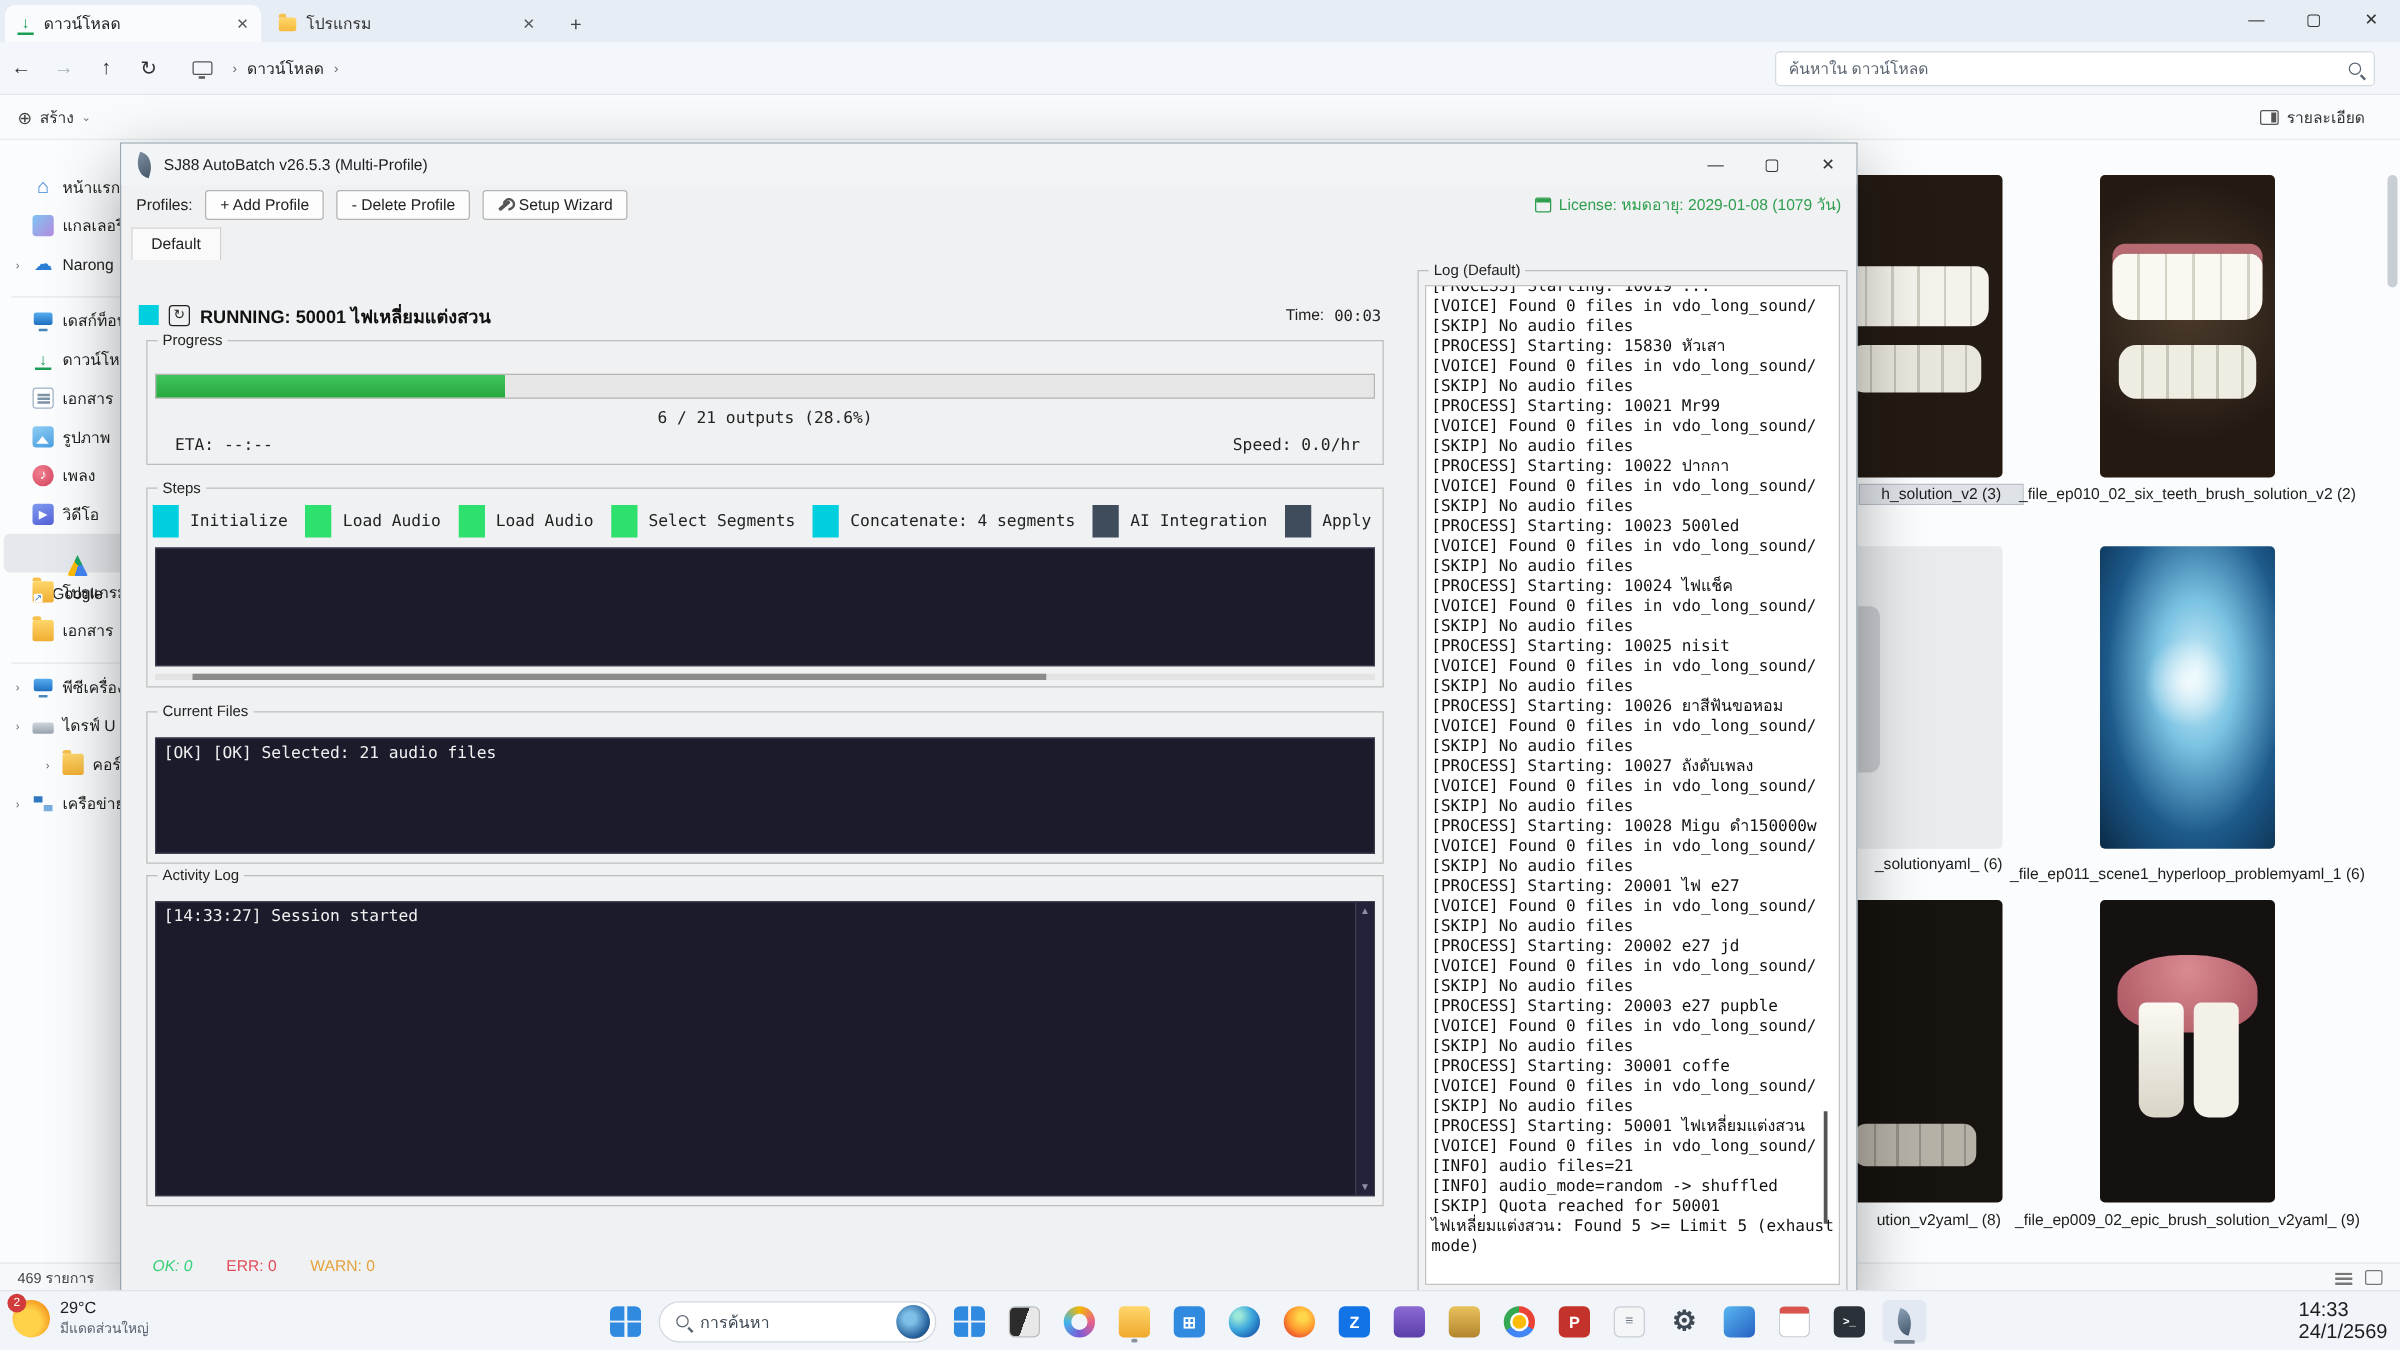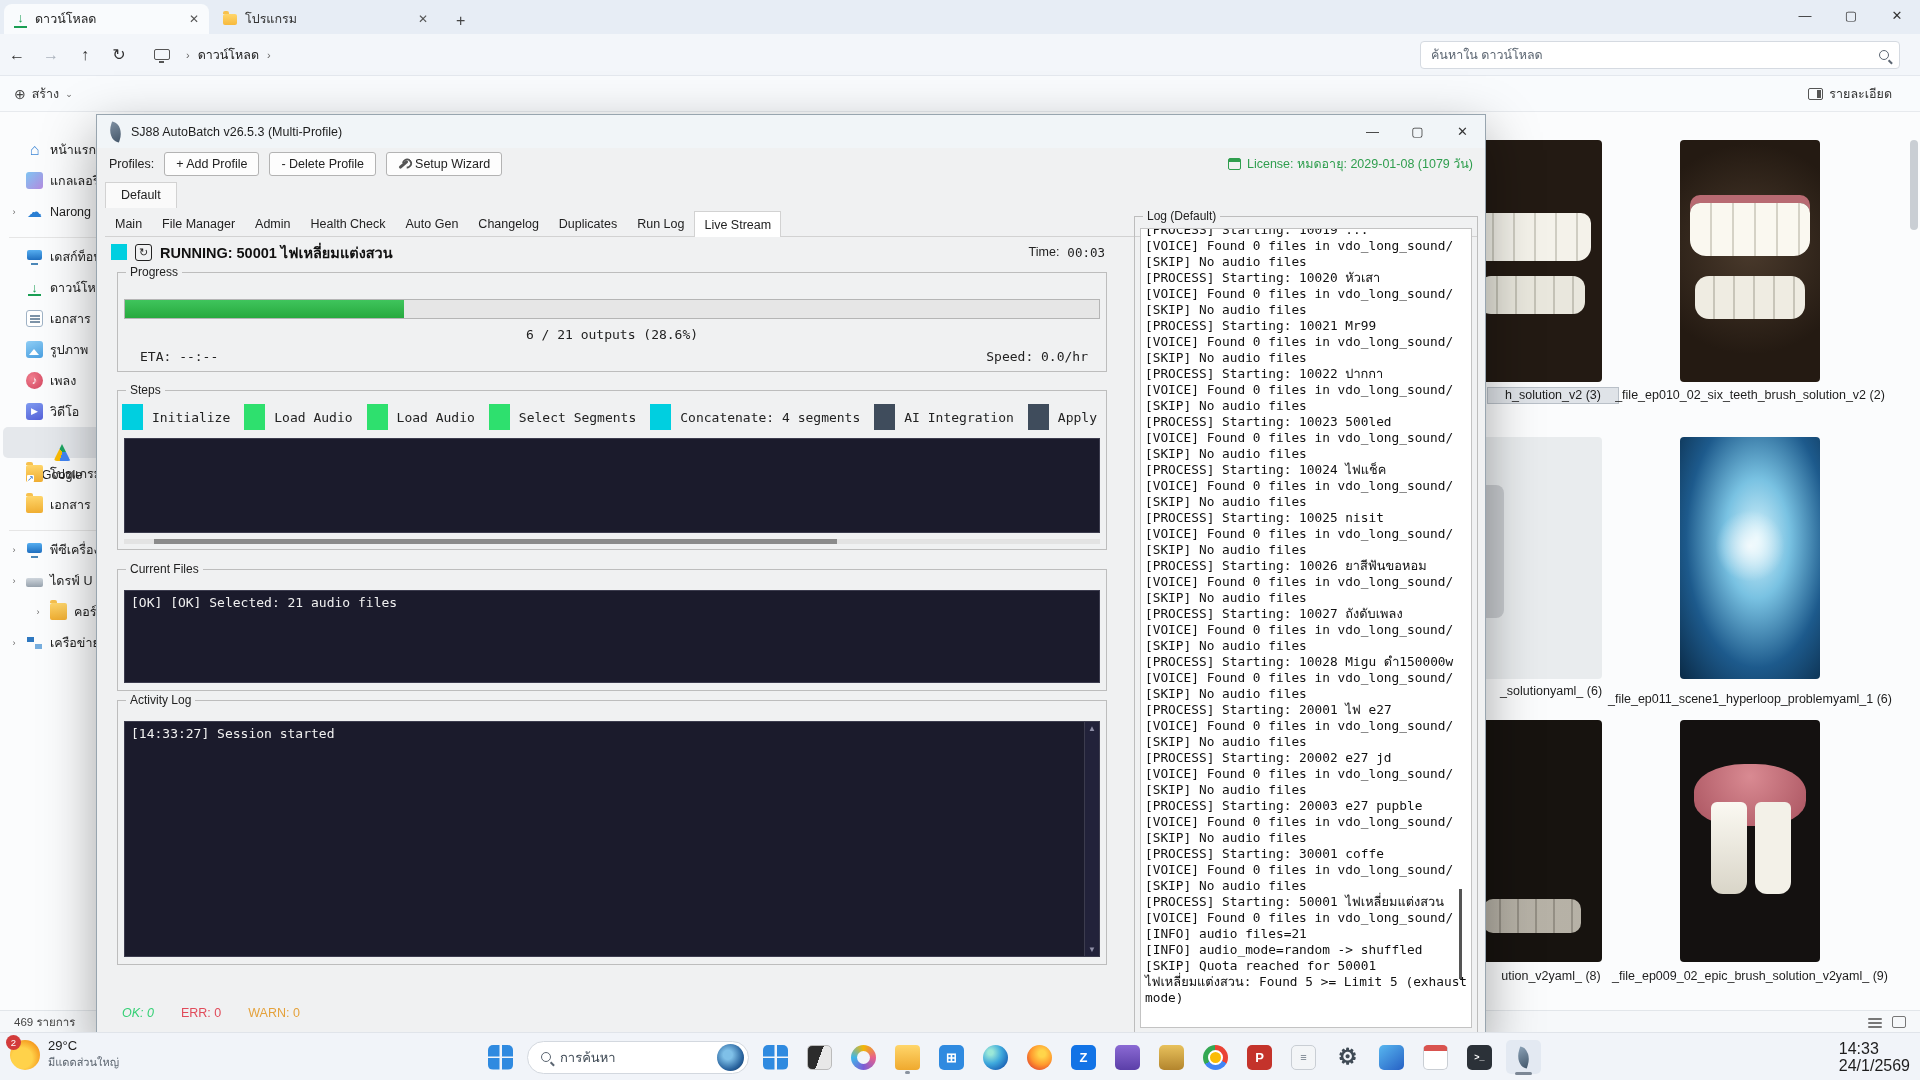--- a/index.html
+++ b/index.html
@@ -456,40 +456,20 @@
       <span>Setup Wizard</span>
     </button>
     <div class="license">
       <span class="cal-ico"></span>
       <span>License: หมดอายุ: 2029-01-08 (1079 วัน)</span>
     </div>
   </div>
 
   <div class="profile-tab">Default</div>
 
-  <div class="main-tabs">
-
-      <div class="mtab">Main</div>
-
-      <div class="mtab">File Manager</div>
-
-      <div class="mtab">Admin</div>
-
-      <div class="mtab">Health Check</div>
-
-      <div class="mtab">Auto Gen</div>
-
-      <div class="mtab">Changelog</div>
-
-      <div class="mtab">Duplicates</div>
-
-      <div class="mtab">Run Log</div>
-
-      <div class="mtab active">Live Stream</div>
-    </div>
 
   <div class="runhdr">
     <span class="cyansq"></span>
     <span class="loop-ico">↻</span>
     <span class="runtxt">RUNNING: 50001 ไฟเหลี่ยมแต่งสวน</span>
     <div class="timebox">
       <span>Time:</span>
       <span class="mono">00:03</span>
     </div>
   </div>
@@ -578,21 +558,21 @@
   </div>
 
   <div class="group g-log">
     <span class="glabel">Log (Default)</span>
     <div class="log-console">
       <div class="loglines">
 
       <div class="logline">[PROCESS] Starting: 10019 ...</div>
           <div class="logline">[VOICE] Found 0 files in vdo_long_sound/</div>
           <div class="logline">[SKIP] No audio files</div>
-          <div class="logline">[PROCESS] Starting: 10020 หัวเสา</div>
+          <div class="logline">[PROCESS] Starting: 15830 หัวเสา</div>
           <div class="logline">[VOICE] Found 0 files in vdo_long_sound/</div>
           <div class="logline">[SKIP] No audio files</div>
           <div class="logline">[PROCESS] Starting: 10021 Mr99</div>
           <div class="logline">[VOICE] Found 0 files in vdo_long_sound/</div>
           <div class="logline">[SKIP] No audio files</div>
           <div class="logline">[PROCESS] Starting: 10022 ปากกา</div>
           <div class="logline">[VOICE] Found 0 files in vdo_long_sound/</div>
           <div class="logline">[SKIP] No audio files</div>
           <div class="logline">[PROCESS] Starting: 10023 500led</div>
           <div class="logline">[VOICE] Found 0 files in vdo_long_sound/</div>

